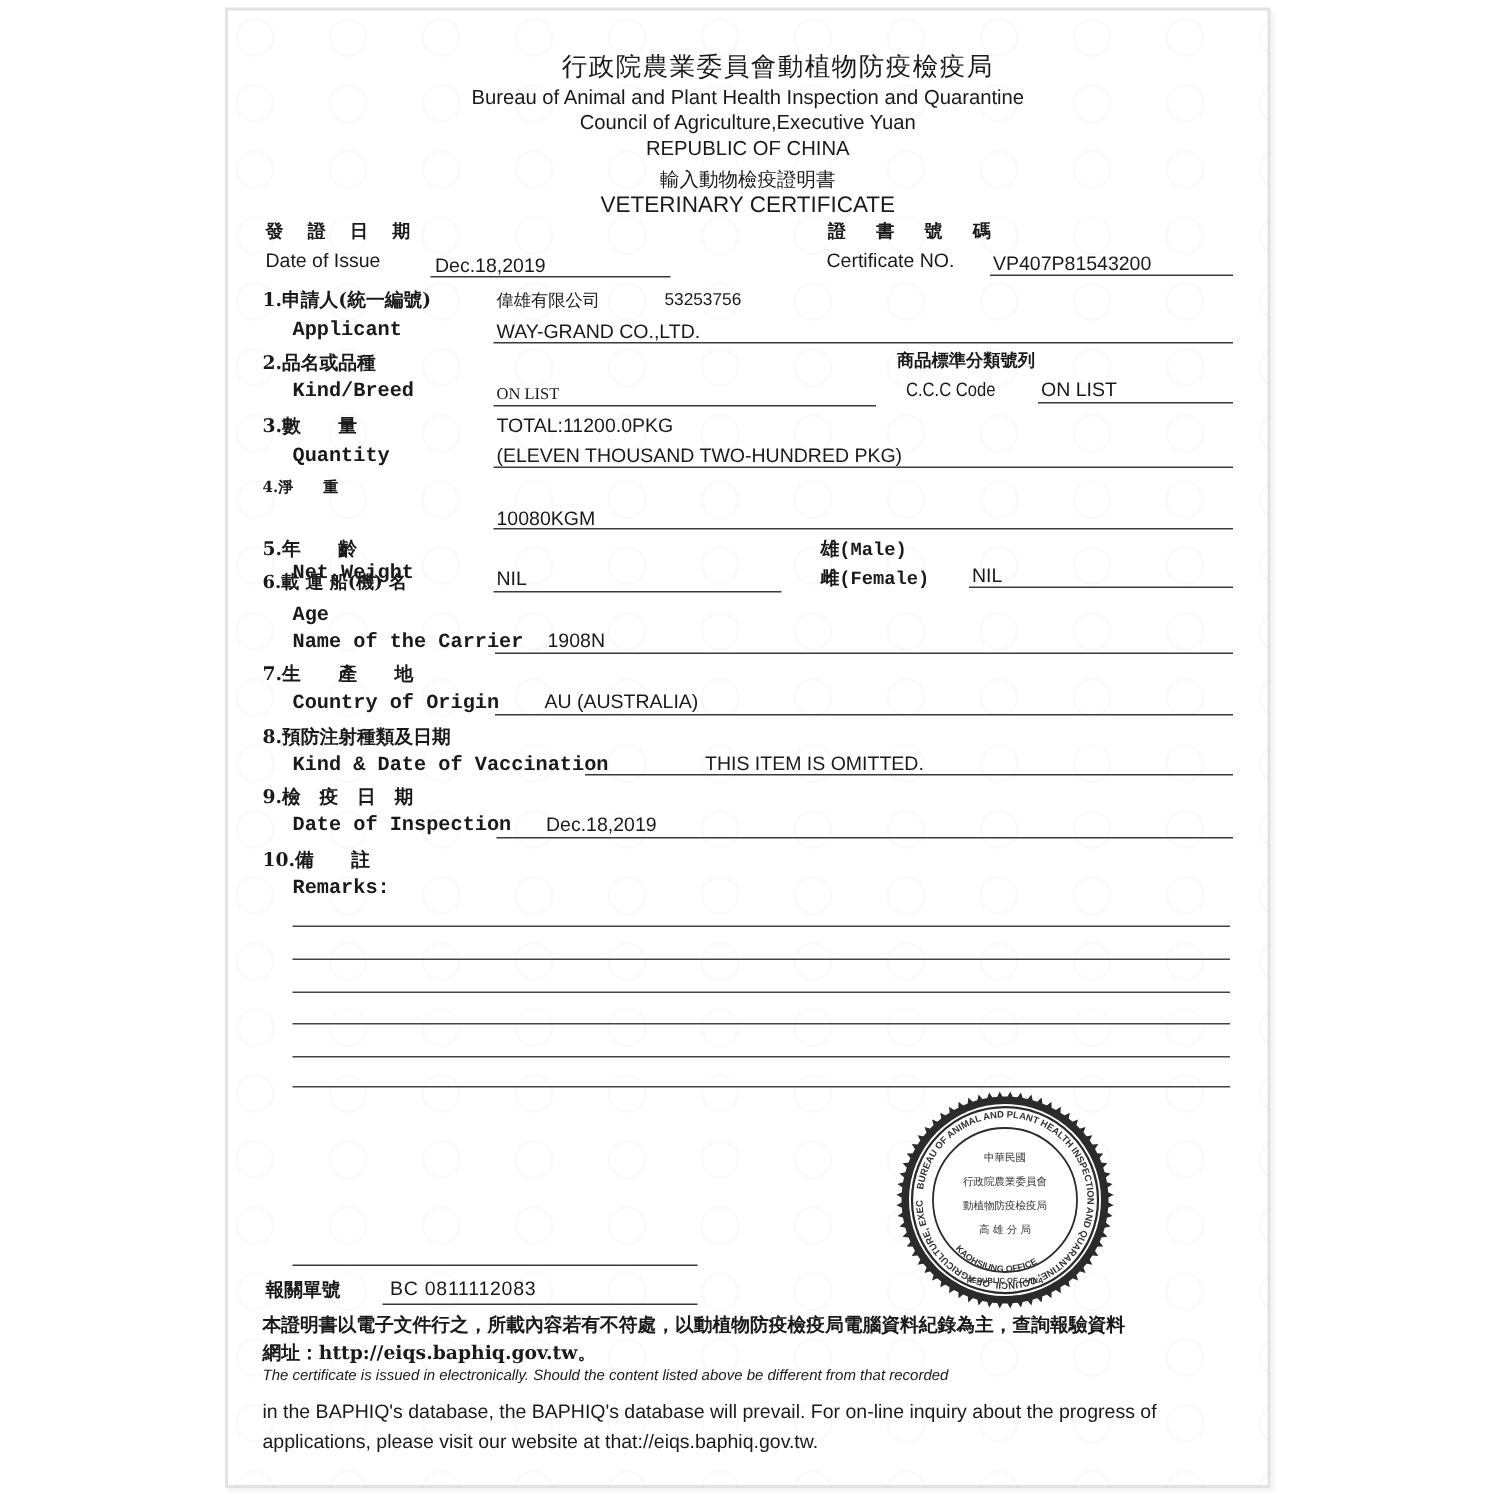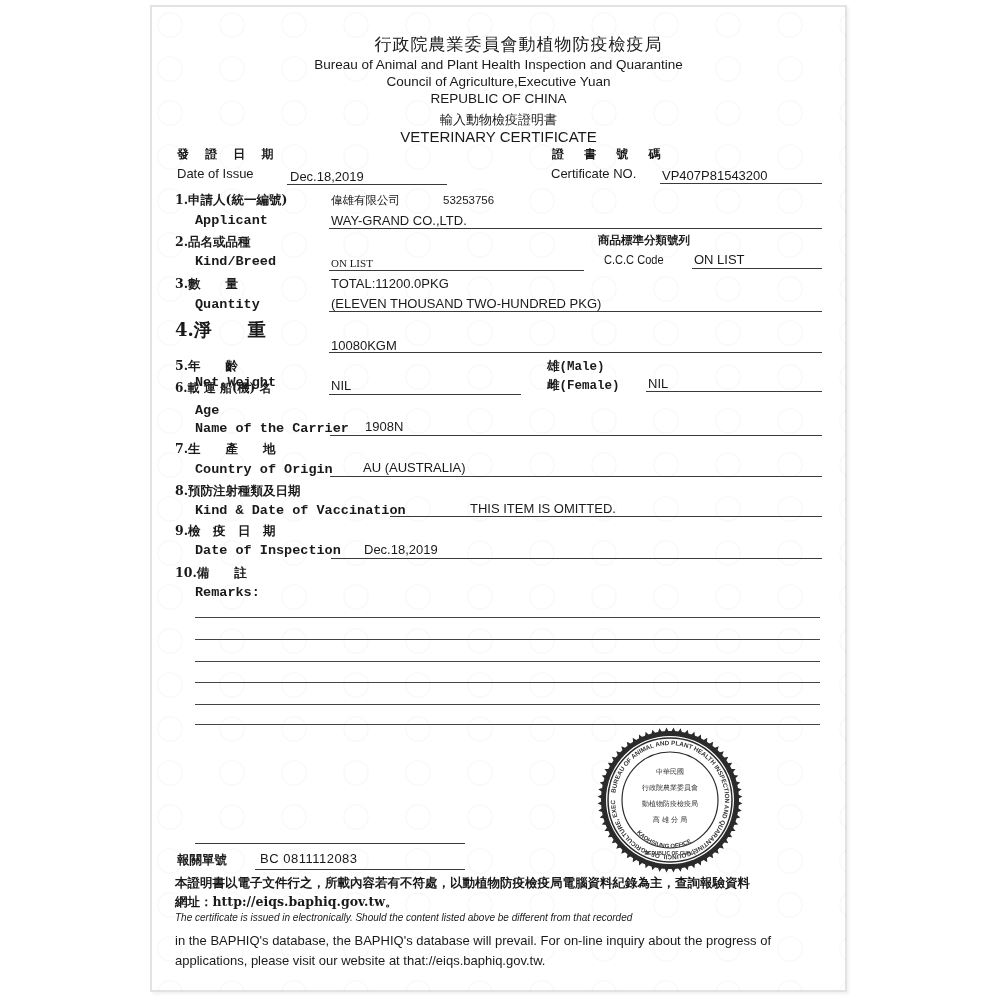--- a/index.html
+++ b/index.html
@@ -59,21 +59,21 @@
 <div class="abs" style="left:604px;top:252px;font-family:'Liberation Sans Narrow','Liberation Sans',sans-serif;font-size:13px;transform:scaleX(0.85);transform-origin:left;">C.C.C Code</div>
 <div class="abs val" style="left:694px;top:252px;">ON LIST</div>
 <div class="line" style="left:692px;top:268px;width:130px;"></div>
 
 <div class="abs cn" style="left:175px;top:276px;font-size:12.5px;">3.數　　量</div>
 <div class="abs val" style="left:331px;top:276px;">TOTAL:11200.0PKG</div>
 <div class="abs mono" style="left:195px;top:297px;">Quantity</div>
 <div class="abs val" style="left:331px;top:296px;">(ELEVEN THOUSAND TWO-HUNDRED PKG)</div>
 <div class="line" style="left:329px;top:311px;width:493px;"></div>
 
-<div class="abs cn" style="left:175px;top:318px;font-size:18px;">4.淨　　重</div>
+<div class="abs cn" style="left:175px;top:318px;font-size:10px;">4.淨　　重</div>
 <div class="abs mono" style="left:195px;top:339px;margin-top:36px;">Net Weight</div>
 <div class="abs val" style="left:331px;top:338px;">10080KGM</div>
 <div class="line" style="left:329px;top:352px;width:493px;"></div>
 
 <div class="abs cn" style="left:175px;top:358px;font-size:12.5px;">5.年　　齡</div>
 <div class="abs mono" style="left:195px;top:379px;margin-top:24px;">Age</div>
 <div class="abs val" style="left:331px;top:378px;">NIL</div>
 <div class="line" style="left:329px;top:394px;width:192px;"></div>
 <div class="abs mono" style="left:547px;top:358px;font-size:12.5px;">雄(Male)</div>
 <div class="abs mono" style="left:547px;top:377px;font-size:12.5px;">雌(Female)</div>

